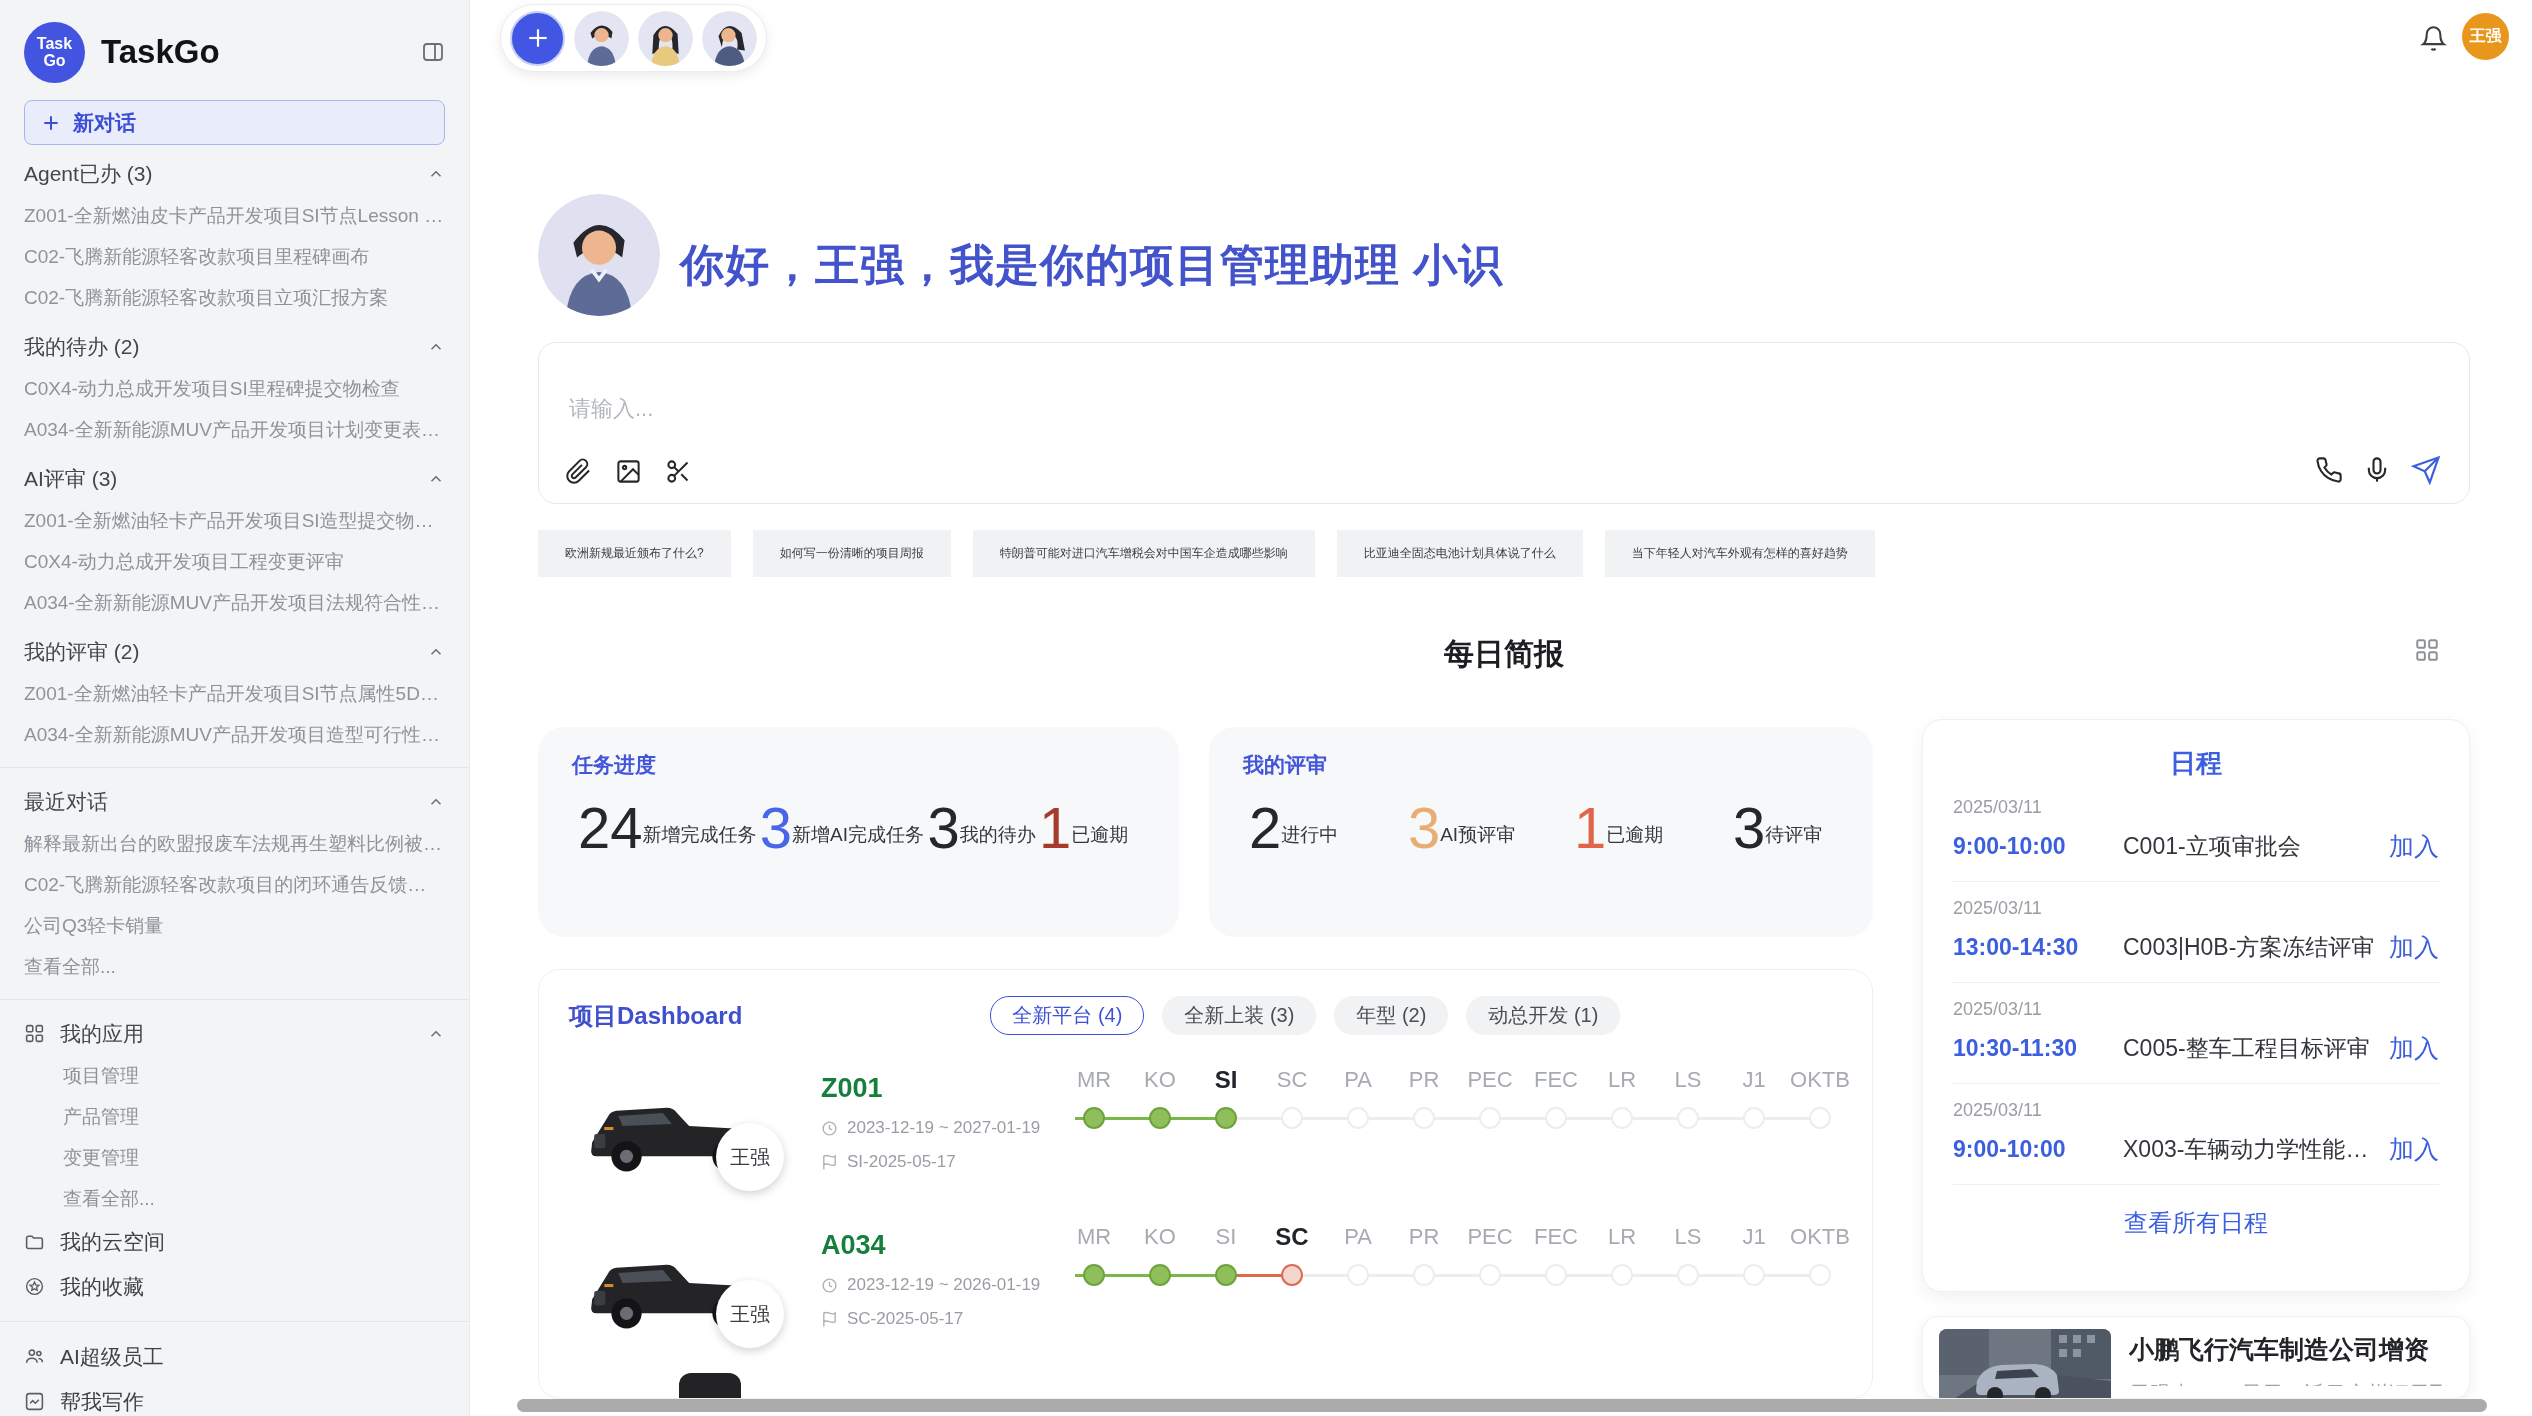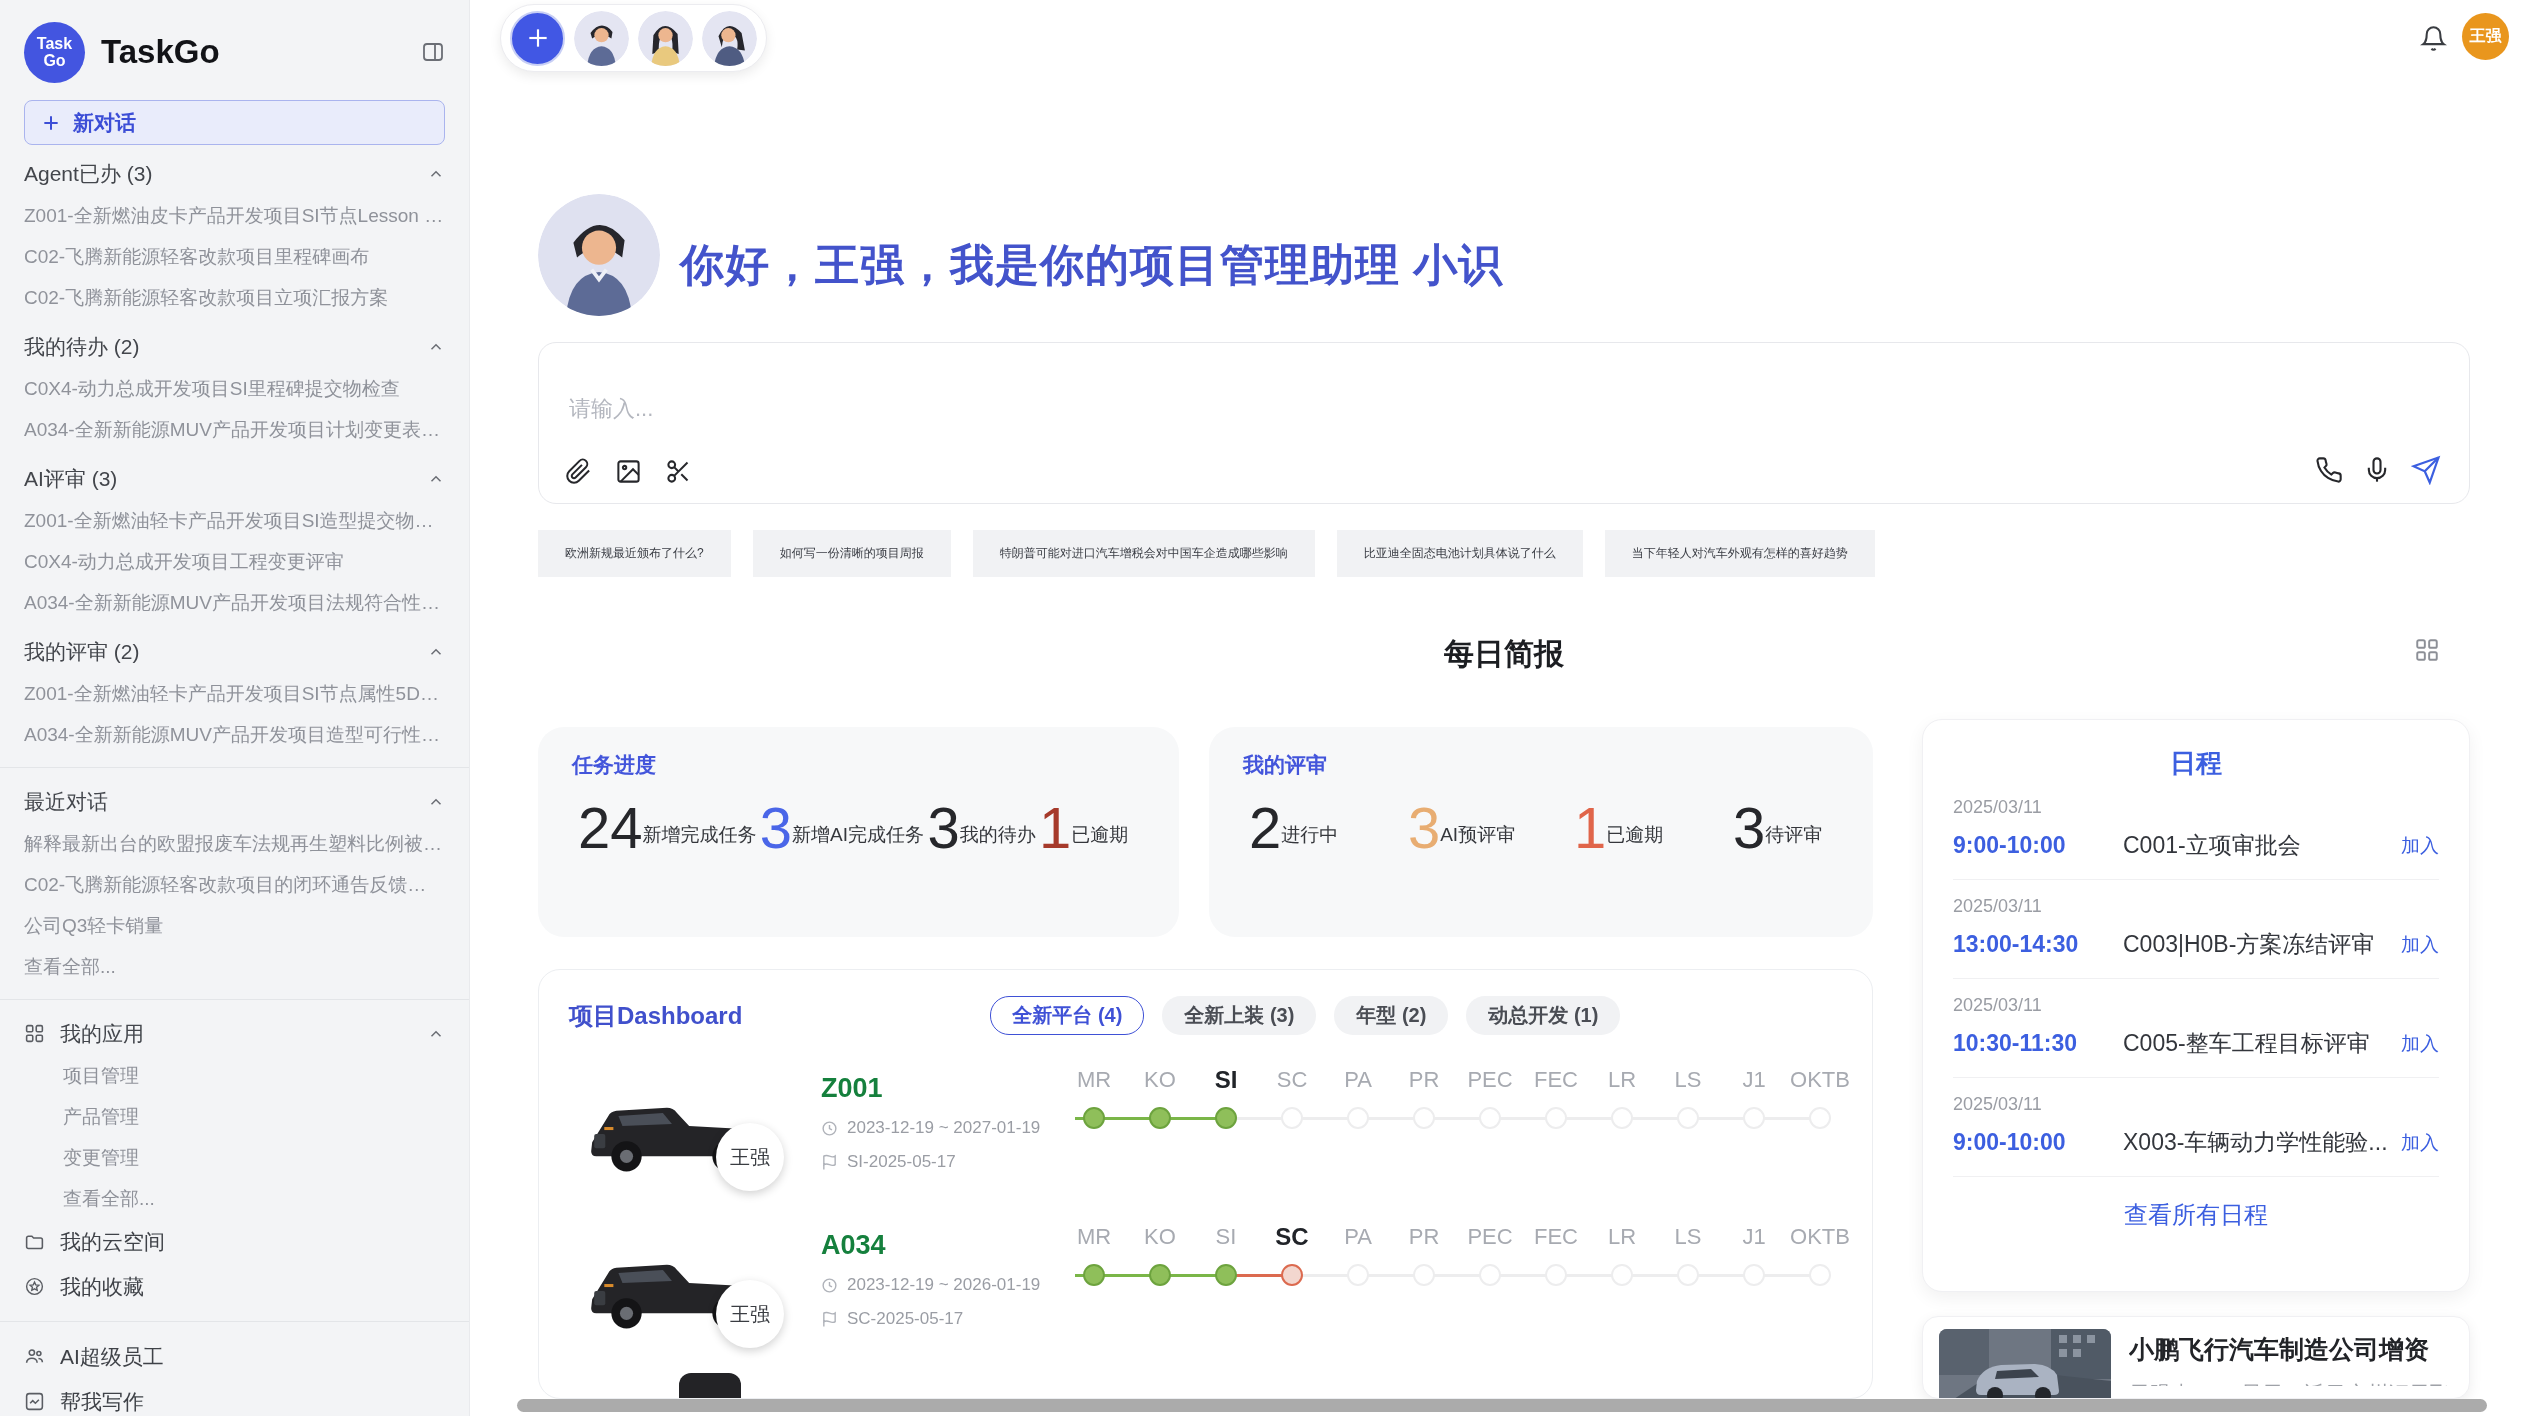--- a/index.html
+++ b/index.html
@@ -58,21 +58,21 @@
   .stat{display:flex;flex-direction:row;align-items:center;min-width:100px;}
   .stat-val{font-size:58px;font-weight:500;line-height:70px;}
   .stat-lbl{font-size:19px;color:#35373c;margin-top:14px;}
   .v-dark{color:#26272b;} .v-blue{color:#4a66e8;} .v-darkred{color:#a63a2b;} .v-tan{color:#e8ad72;} .v-orange{color:#e0654a;}
 
   
   .dash-card{position:absolute;left:538px;top:969px;width:1335px;height:430px;box-sizing:border-box;border:1.5px solid #eceef1;border-radius:22px;background:#fff;overflow:hidden;}
   .dash-head{display:flex;align-items:center;padding:26px 30px 0 30px;}
   .dash-title{font-size:24px;font-weight:600;color:#4050cc;}
   .tabs{display:flex;gap:18px;margin-left:248px;}
-  .tab{height:37px;padding:0 21px;border-radius:19px;background:#f1f2f4;color:#4a4d54;font-size:20px;display:flex;align-items:center;border:1.5px solid transparent;cursor:pointer;white-space:nowrap;font-weight:bold;}
+  .tab{height:37px;padding:0 21px;border-radius:19px;background:#f1f2f4;color:#4a4d54;font-size:20px;display:flex;align-items:center;border:1.5px solid transparent;cursor:pointer;white-space:nowrap;}
   .tab.active{background:#fff;border-color:#3f51d6;color:#3f51d6;}
   .proj-row{position:absolute;left:35px;width:1280px;height:132px;}
   .row1{top:89px;} .row2{top:246px;} .row3{top:403px;}
   .car-wrap{position:absolute;left:0;top:0;width:202px;height:130px;}
   .owner-badge{position:absolute;left:142px;top:64px;width:68px;height:68px;border-radius:50%;background:#fff;box-shadow:0 3px 10px rgba(0,0,0,0.18);display:flex;align-items:center;justify-content:center;font-size:20px;color:#3a3d42;}
   .proj-info{position:absolute;left:247px;top:14px;}
   .proj-code{font-size:27px;font-weight:700;color:#15803d;}
   .proj-line{display:flex;align-items:center;gap:9px;margin-top:14px;color:#9a9da4;font-size:17px;}
   .proj-line svg{color:#b0b3ba;}
   .ms-strip{position:absolute;left:487px;top:6px;width:792px;}
@@ -90,21 +90,21 @@
   .car-sliver{position:absolute;left:105px;top:0;width:62px;height:28px;background:#232326;border-radius:12px 12px 0 0;}
 
   
   .sch-card{position:absolute;left:1922px;top:719px;width:548px;height:573px;box-sizing:border-box;background:#fff;border:1px solid #f0f0f3;border-radius:20px;box-shadow:0 6px 18px rgba(0,0,0,0.06);padding:22px 30px;}
   .sch-title{text-align:center;font-size:26px;color:#3c5fe0;font-weight:600;margin-top:4px;}
   .sch-item{padding:16px 0 18px;border-bottom:1px solid #f0f0f2;cursor:default;}
   .sch-date{font-size:18px;color:#9a9da4;}
   .sch-row{display:flex;align-items:center;margin-top:12px;}
   .sch-time{width:170px;font-size:23px;color:#3c5fe0;font-weight:600;flex:none;}
   .sch-name{flex:1;font-size:23px;color:#33363c;white-space:nowrap;overflow:hidden;text-overflow:ellipsis;}
-  .sch-join{font-size:19px;color:#3c5fe0;cursor:pointer;flex:none;margin-left:12px;}
+  .sch-join{font-size:25px;color:#3c5fe0;cursor:pointer;flex:none;margin-left:12px;}
   .sch-footer{text-align:center;font-size:24px;color:#3c5fe0;margin-top:22px;cursor:pointer;}
 
   
   .news-card{position:absolute;left:1922px;top:1316px;width:548px;height:83px;box-sizing:border-box;background:#fff;border:1px solid #f0f0f3;border-radius:16px;box-shadow:0 4px 14px rgba(0,0,0,0.07);padding:12px 16px;display:flex;gap:18px;overflow:hidden;}
   .news-img{width:172px;height:80px;border-radius:8px;overflow:hidden;flex:none;}
   .news-body{flex:1;overflow:hidden;}
   .news-title{font-size:25px;font-weight:700;color:#222428;margin-top:4px;white-space:nowrap;overflow:hidden;}
   .news-snippet{font-size:21px;color:#9fa2a8;margin-top:14px;white-space:nowrap;overflow:hidden;}
 
   

